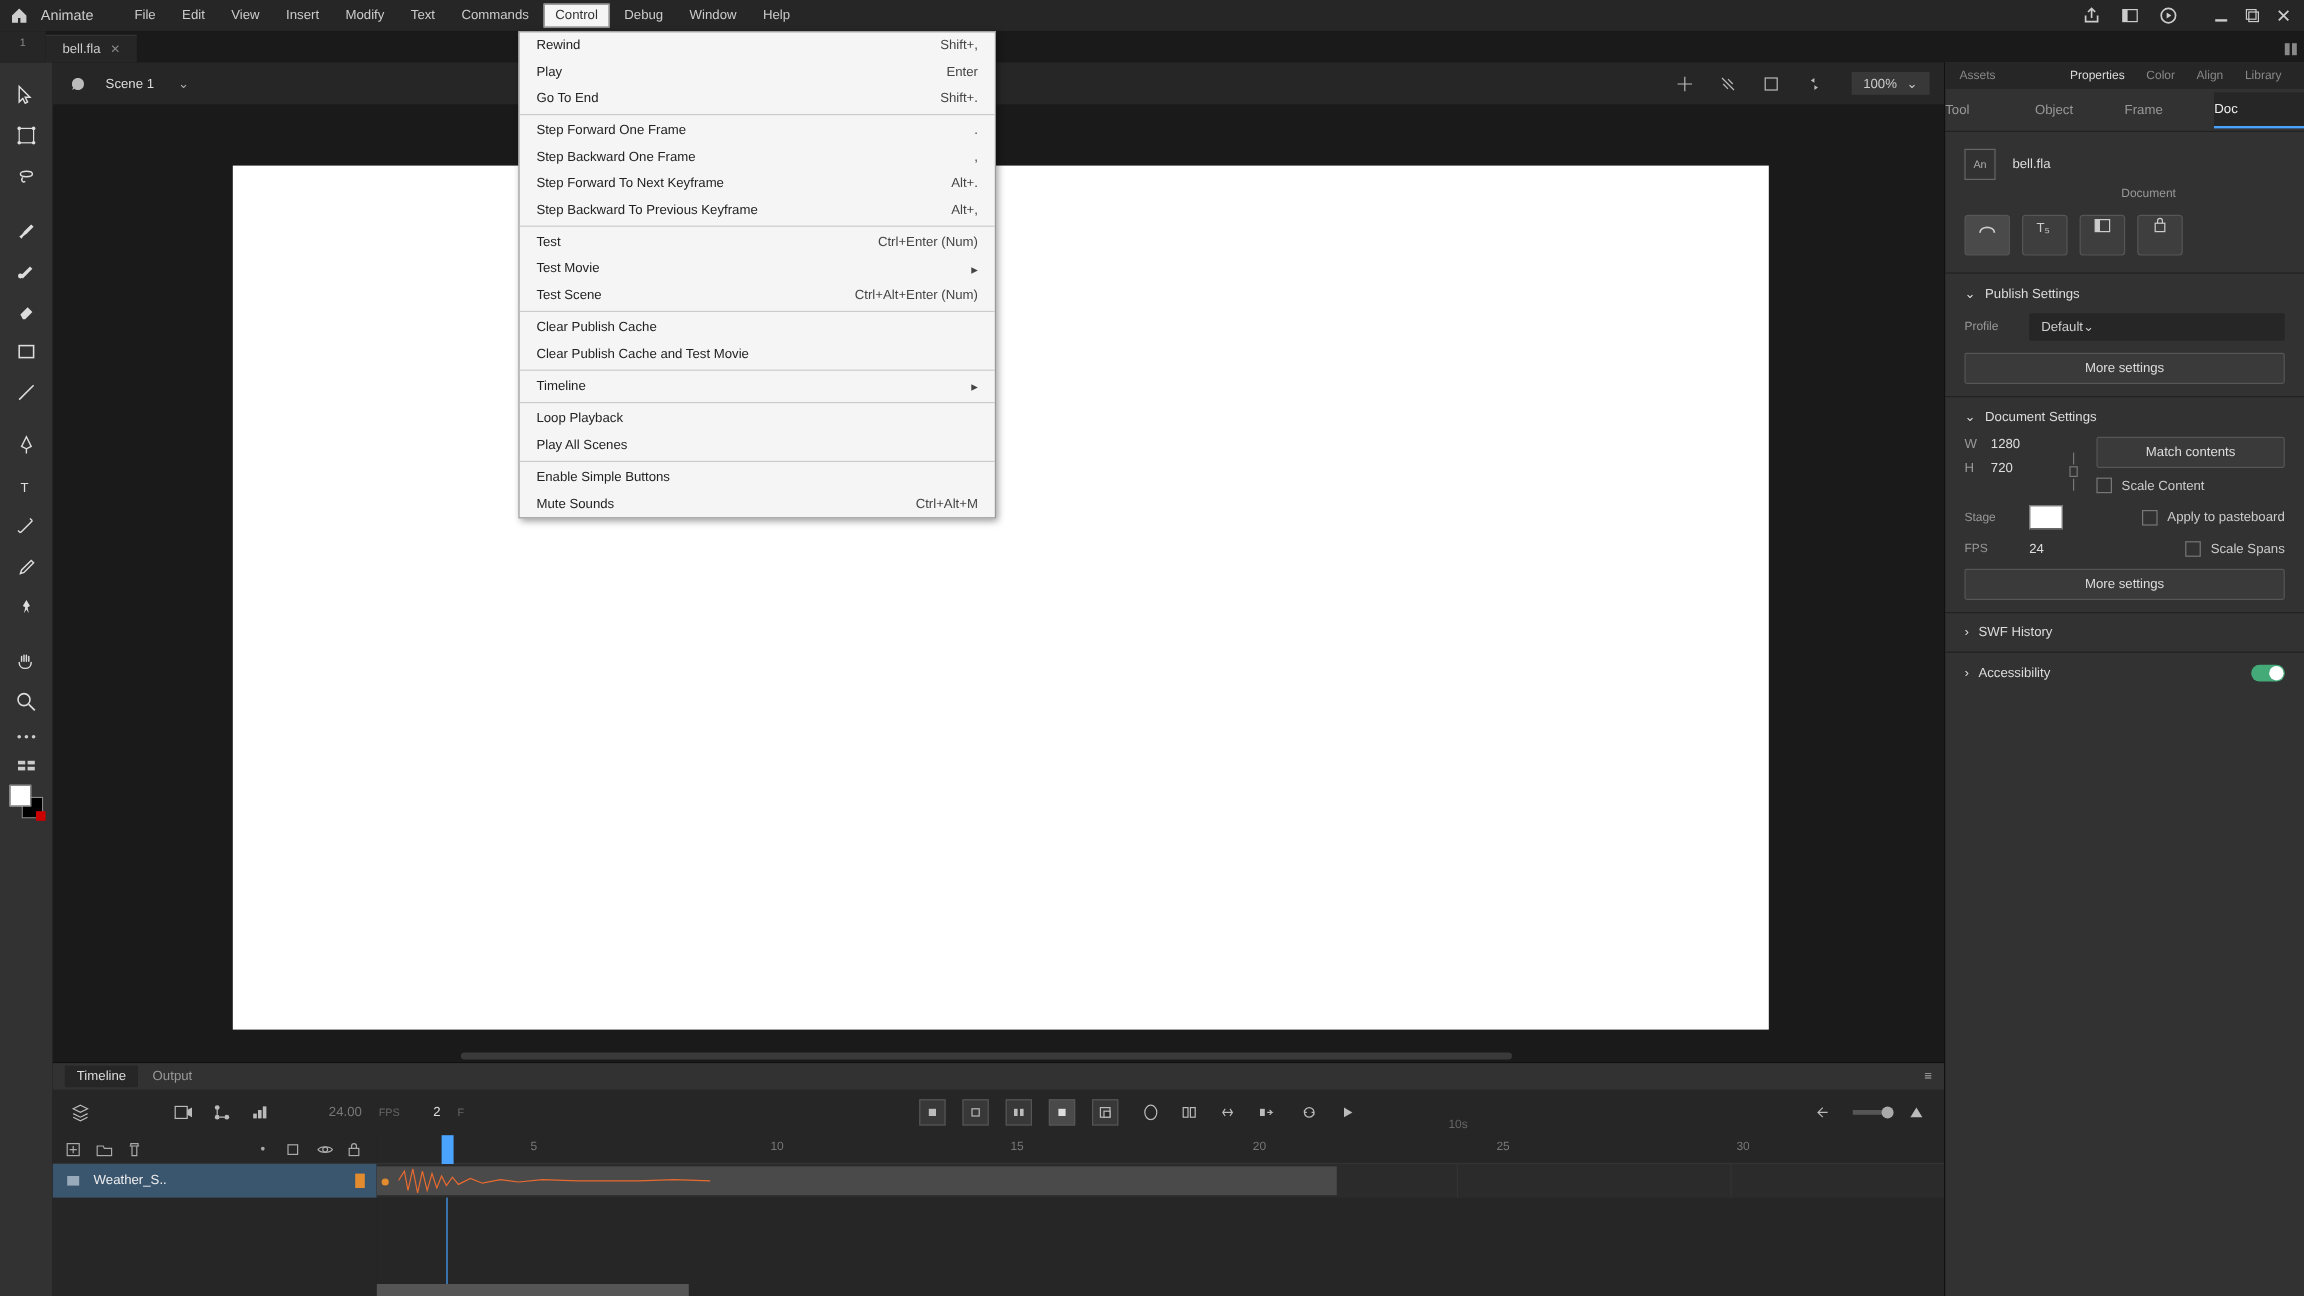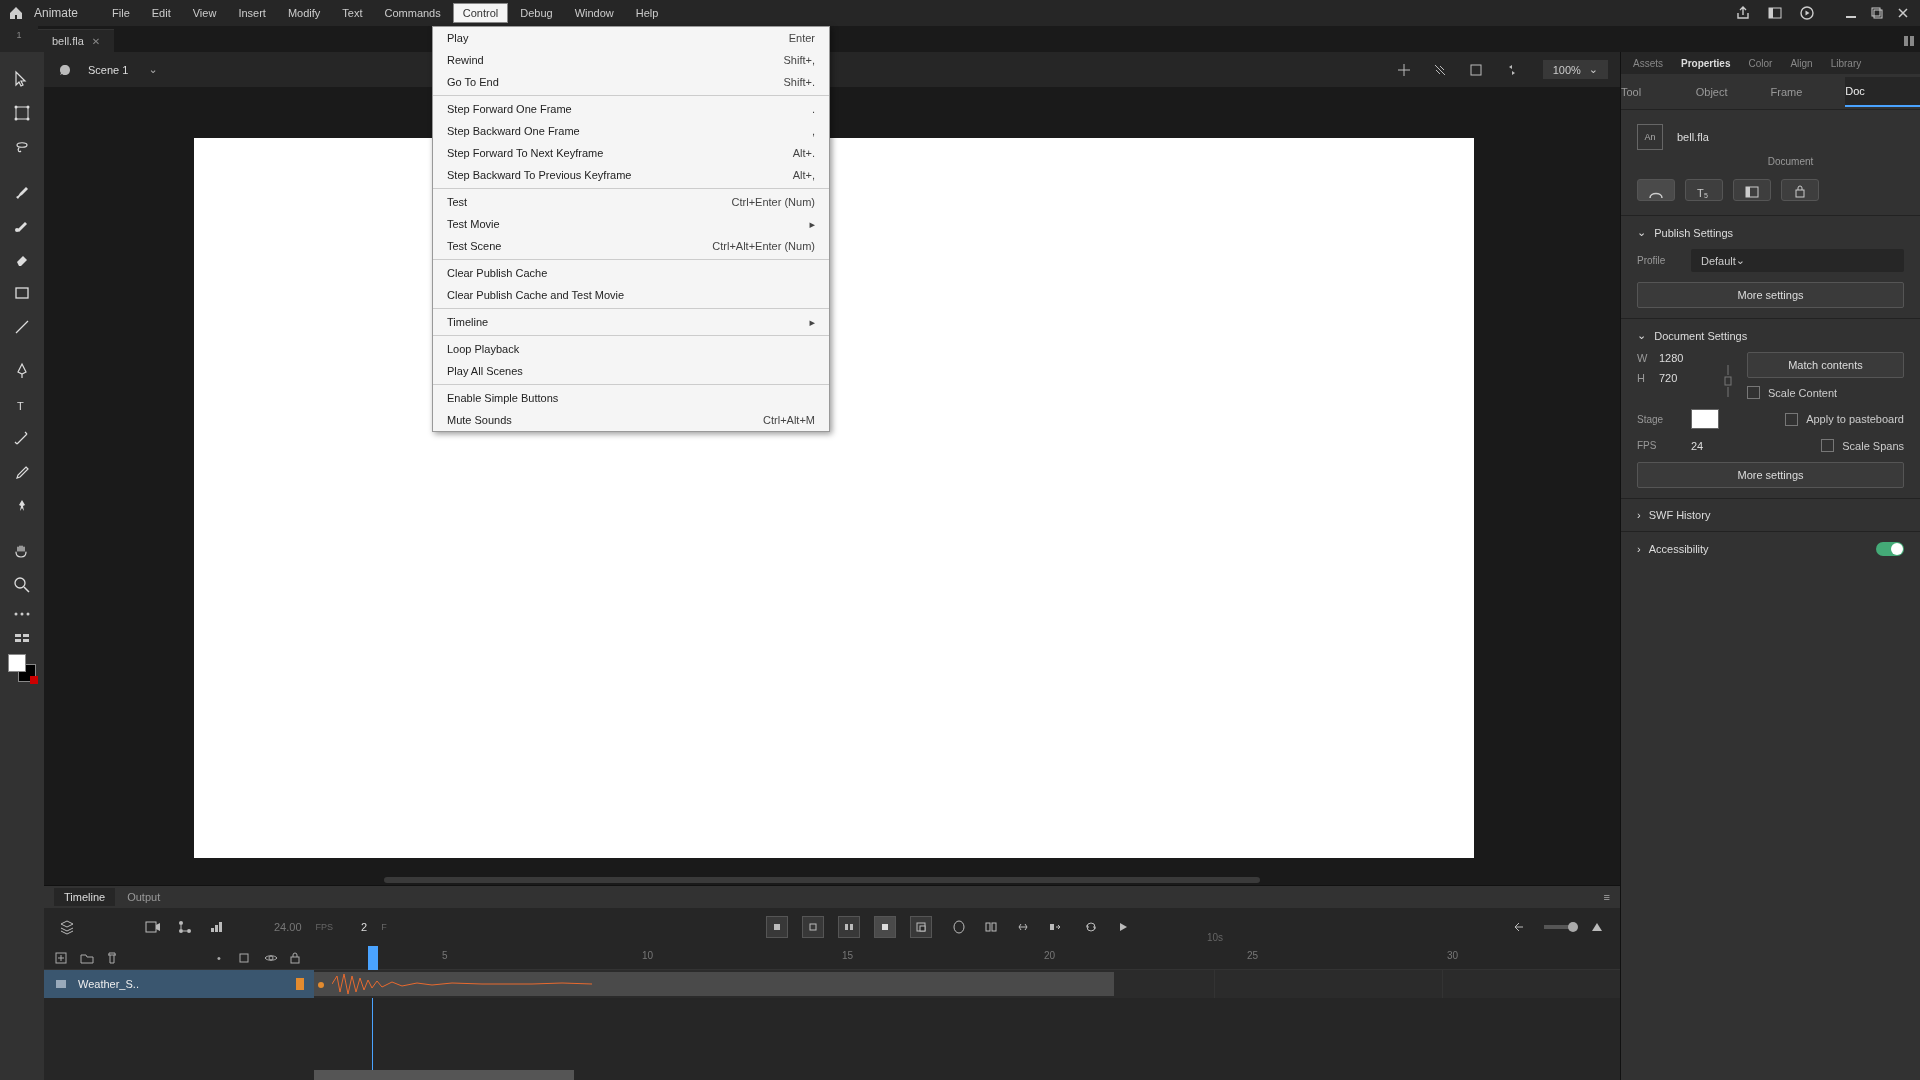--- a/index.html
+++ b/index.html
@@ -103,29 +103,29 @@
 .wave { position:absolute; top:2px; left:18px; height:24px; width:260px; }
 .wave-path { stroke:#e86a2f; stroke-width:1; fill:none; }
 .clip-key { position:absolute; left:4px; top:10px; width:6px; height:6px; background:#e38b2f; border-radius:50%; }
 .sec-mark { position:absolute; top:0; width:1px; height:100%; background:#333; }
 .tl-scroll { position:absolute; left:0; bottom:0; height:10px; width:260px; background:#555; }
 
 
 .rightpanel { width:300px; background:#323232; display:flex; flex-direction:column; border-left:1px solid #111; }
 .rp-tabs { height:22px; background:#262626; display:flex; align-items:center; padding:0 8px; gap:10px; }
 .rp-tab { color:#888; padding:2px 4px; font-size:10px; }
-.rp-tab.active { color:#ddd; font-weight:700; }
+.rp-tab.active { color:#ddd; font-weight:400;margin-left:44px; }
 .rp-subtabs { height:36px; display:flex; align-items:center; border-bottom:1px solid #222; }
 .rp-subtab { flex:1; text-align:left; padding:8px 0; color:#999; font-size:11px; }
 .rp-subtab.active { background:#262626; color:#eee; border-bottom:2px solid #4aa3ff; }
 .rp-doc-hdr { padding:14px 16px 6px; display:flex; align-items:center; gap:14px; }
 .rp-doc-hdr .docicon { width:26px; height:26px; border:1px solid #666; display:flex; align-items:center; justify-content:center; font-size:9px; color:#aaa; }
 .rp-doc-sub { padding:0 16px 12px 56px; color:#999; font-size:10px;text-align:center; }
 .rp-iconrow { display:flex; gap:10px; padding:0 16px 14px; }
-.rp-iconrow .rib { width:38px; height:22px; background:#3e3e3e; border:1px solid #555; display:flex; align-items:flex-end; justify-content:center; border-radius:3px; }
+.rp-iconrow .rib { width:38px; height:34px; background:#3e3e3e; border:1px solid #555; display:flex; align-items:flex-start; justify-content:center; border-radius:3px; }
 .rp-iconrow .rib.active { background:#4a4a4a; }
 .rp-section { border-top:1px solid #222; padding:10px 16px; }
 .rp-sec-hdr { display:flex; align-items:center; gap:8px; color:#ddd; font-size:11px; margin-bottom:10px; }
 .rp-row { display:flex; align-items:center; gap:10px; margin-bottom:10px; }
 .rp-row .lbl { width:44px; color:#999; font-size:10px; }
 .rp-select { flex:1; background:#262626; padding:5px 10px; display:flex; align-items:center; justify-content:flex-start; border-radius:2px; }
 .rp-btn { background:#3a3a3a; border:1px solid #555; padding:6px 0; text-align:center; border-radius:2px; color:#ddd; }
 .rp-btn.full { width:100%; }
 .rp-btn.half { flex:1; }
 .rp-dim { display:flex; align-items:center; gap:8px; margin-bottom:8px; }
@@ -703,28 +703,28 @@
           <div class="kn"></div>
         </div>
     </div>
   </div>
 
 </div>
 
 <div class="dropdown">
 
   <div class="dd-row">
+      <span class="dd-label">Rewind</span>
+      <span class="dd-short">Shift+,</span>
+    </div>
+  <div class="dd-row">
       <span class="dd-label">Play</span>
       <span class="dd-short">Enter</span>
     </div>
   <div class="dd-row">
-      <span class="dd-label">Rewind</span>
-      <span class="dd-short">Shift+,</span>
-    </div>
-  <div class="dd-row">
       <span class="dd-label">Go To End</span>
       <span class="dd-short">Shift+.</span>
     </div>
   <div class="dd-sep"></div>
   <div class="dd-row">
       <span class="dd-label">Step Forward One Frame</span>
       <span class="dd-short">.</span>
     </div>
   <div class="dd-row">
       <span class="dd-label">Step Backward One Frame</span>

